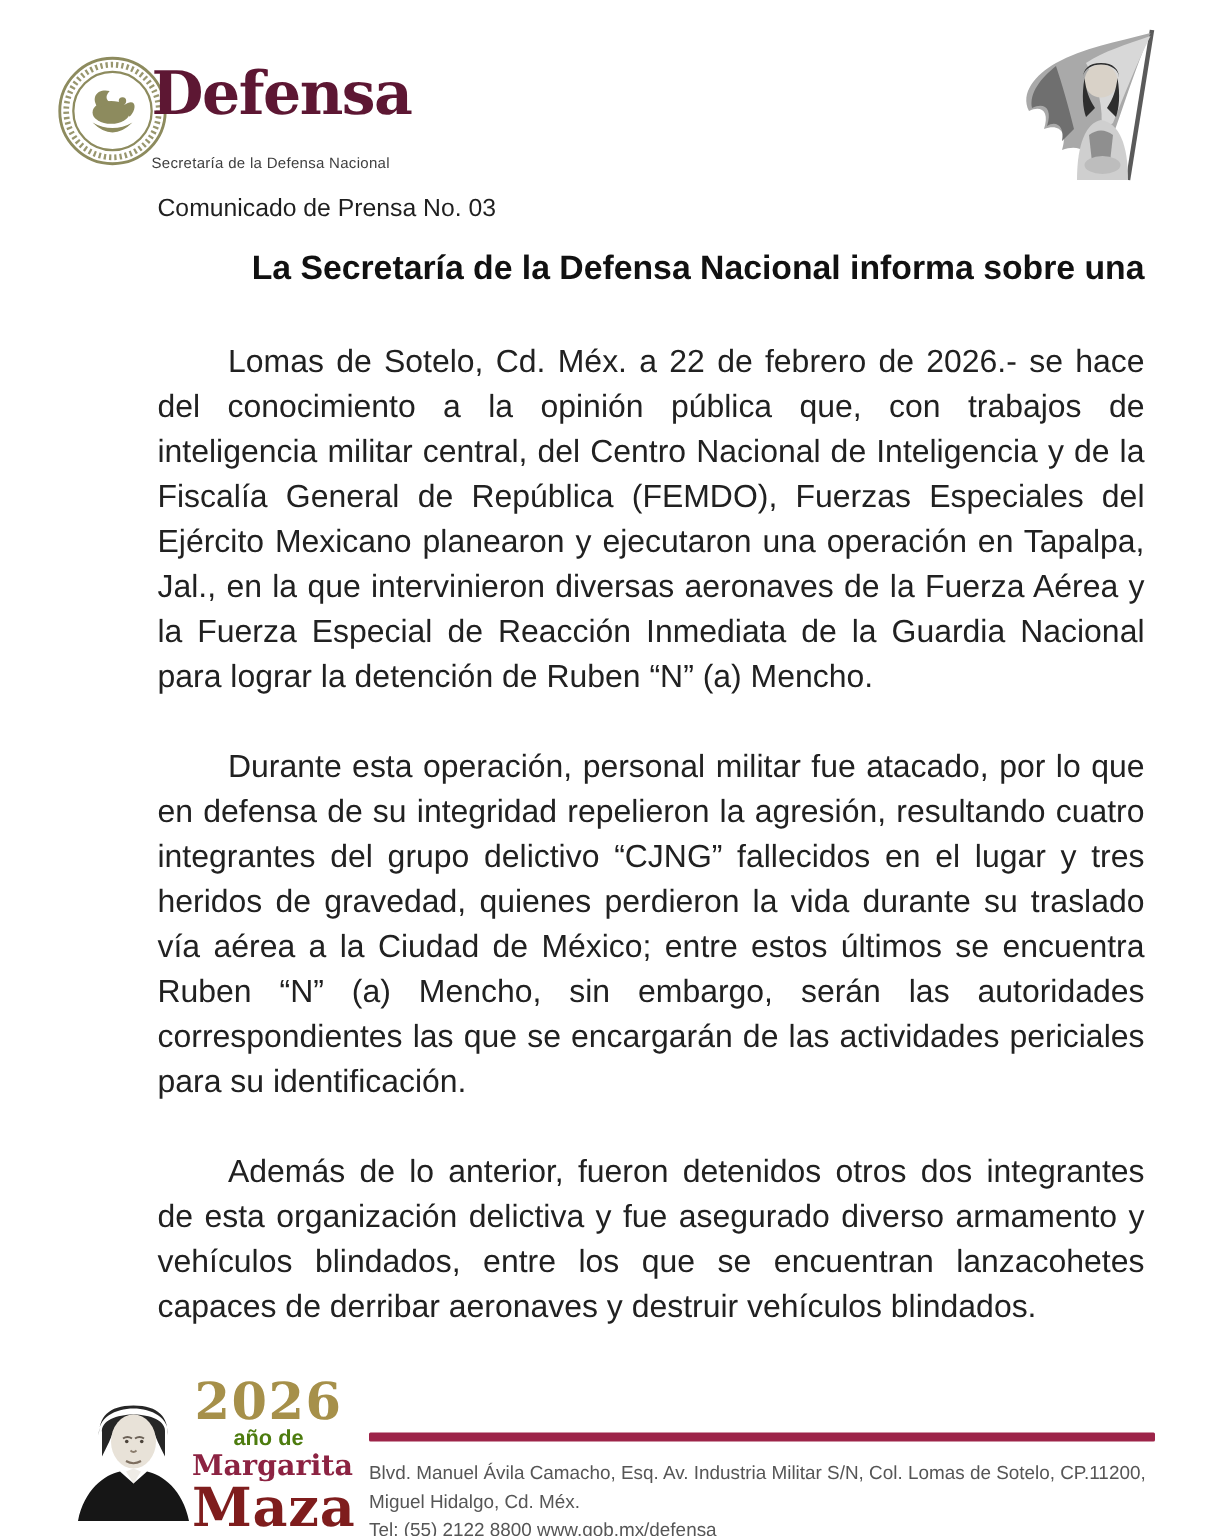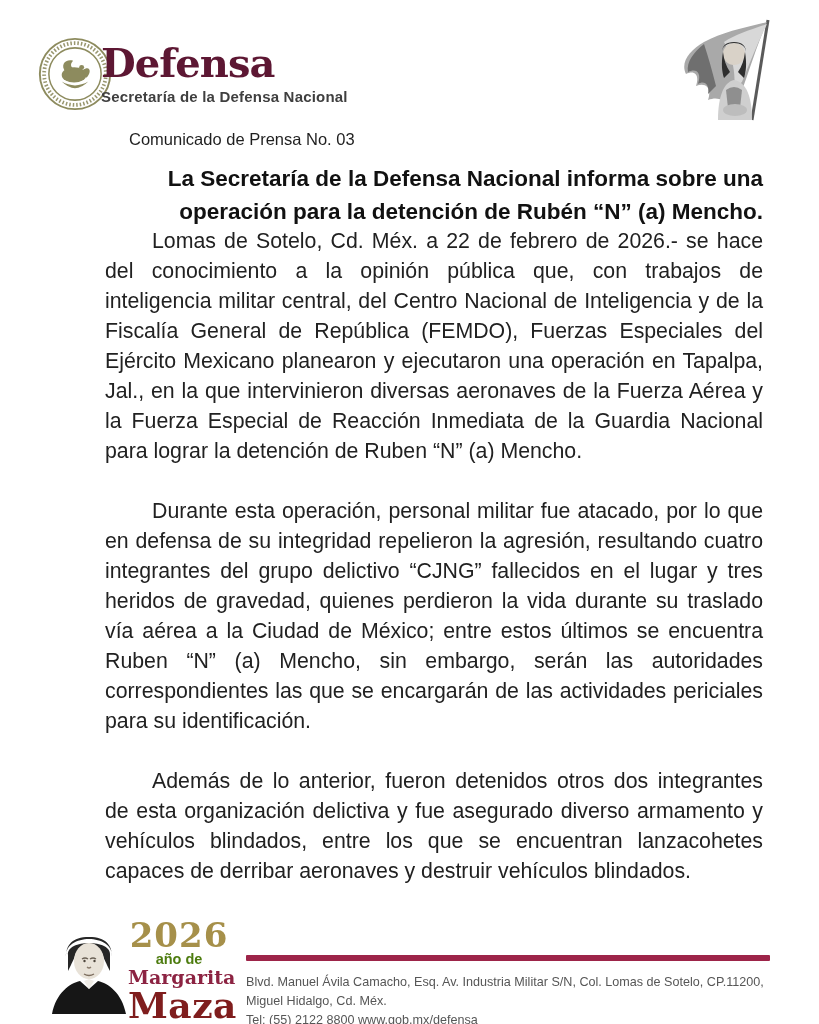--- a/index.html
+++ b/index.html
@@ -14,26 +14,26 @@
   
   .header{position:absolute;left:0;top:0;width:819px;height:130px;}
   .seal{position:absolute;left:37px;top:36px;width:76px;height:76px;}
   .wordmark{position:absolute;left:101px;top:40px;}
   .brand{
     font-family:"DejaVu Serif","Liberation Serif",serif;
     font-weight:700;font-size:40px;line-height:46px;
     color:#5d1733;letter-spacing:-1px;
   }
   .brand-sub{
-    margin-top:2px;
-    font-size:15px;font-weight:700;color:#3f3f3f;letter-spacing:.2px;
+    margin-top:18px;
+    font-size:10px;font-weight:400;color:#3f3f3f;letter-spacing:.2px;
   }
   .flag-illo{position:absolute;left:652px;top:12px;width:152px;height:112px;}
   
-  .kicker{position:absolute;left:105px;top:130px;font-size:16.5px;color:#1f1f1f;margin-left:24px;}
+  .kicker{position:absolute;left:105px;top:130px;font-size:16.5px;color:#1f1f1f;}
   .title{
     position:absolute;left:105px;top:162px;width:658px;
     text-align:right;font-weight:700;font-size:22.5px;line-height:33px;color:#111;
   }
   .body-text{position:absolute;left:105px;top:226px;width:658px;}
   .body-text p{
     margin:0 0 30px 0;
     font-size:21.3px;line-height:30px;
     text-align:justify;text-indent:47px;
     color:#212121;
@@ -107,21 +107,20 @@
         <path d="M74 78 Q82 72 90 78 L88 96 Q82 100 76 96 Z" fill="#8f8f8f"></path>
         <ellipse cx="83" cy="98" rx="12" ry="6" fill="#bdbdbd"></ellipse>
       </svg>
     </div>
   </div>
 
   <div class="kicker">Comunicado de Prensa No. 03</div>
 
   <div class="title">
     <div>La Secretaría de la Defensa Nacional informa sobre una</div>
-    <div>operación para la detención de Rubén “N” (a) Mencho.</div>
   </div>
 
   <div class="body-text">
     <p>Lomas de Sotelo, Cd. Méx. a 22 de febrero de 2026.- se hace del conocimiento a la opinión pública que, con trabajos de inteligencia militar central, del Centro Nacional de Inteligencia y de la Fiscalía General de República (FEMDO), Fuerzas Especiales del Ejército Mexicano planearon y ejecutaron una operación en Tapalpa, Jal., en la que intervinieron diversas aeronaves de la Fuerza Aérea y la Fuerza Especial de Reacción Inmediata de la Guardia Nacional para lograr la detención de Ruben “N” (a) Mencho.</p>
     <p>Durante esta operación, personal militar fue atacado, por lo que en defensa de su integridad repelieron la agresión, resultando cuatro integrantes del grupo delictivo “CJNG” fallecidos en el lugar y tres heridos de gravedad, quienes perdieron la vida durante su traslado vía aérea a la Ciudad de México; entre estos últimos se encuentra Ruben “N” (a) Mencho, sin embargo, serán las autoridades correspondientes las que se encargarán de las actividades periciales para su identificación.</p>
     <p>Además de lo anterior, fueron detenidos otros dos integrantes de esta organización delictiva y fue asegurado diverso armamento y vehículos blindados, entre los que se encuentran lanzacohetes capaces de derribar aeronaves y destruir vehículos blindados.</p>
   </div>
 
   <div class="footer">
 

